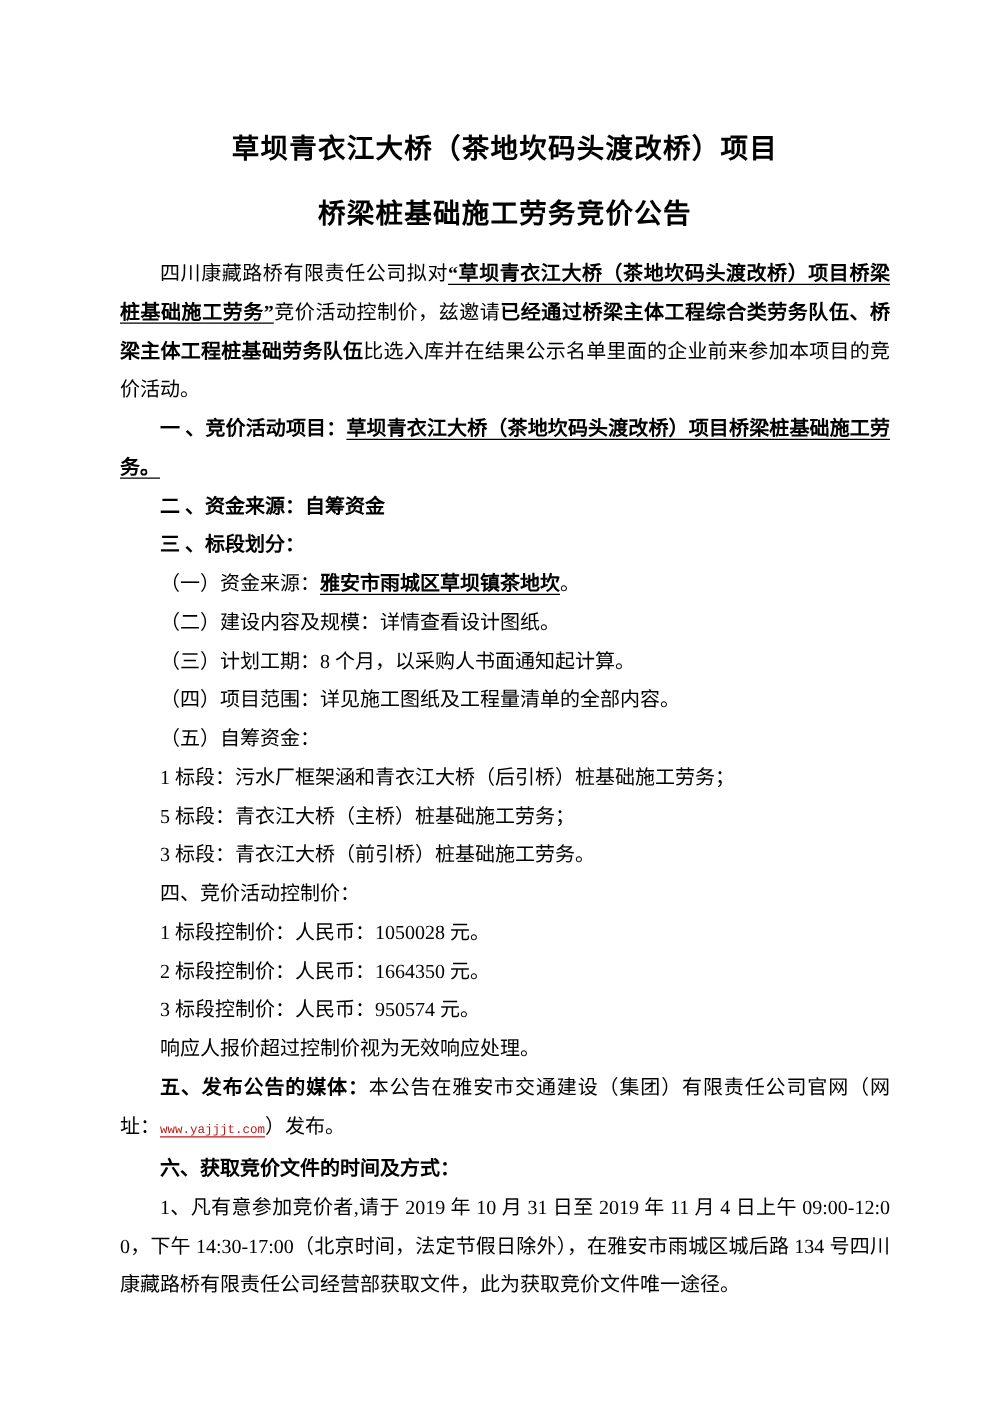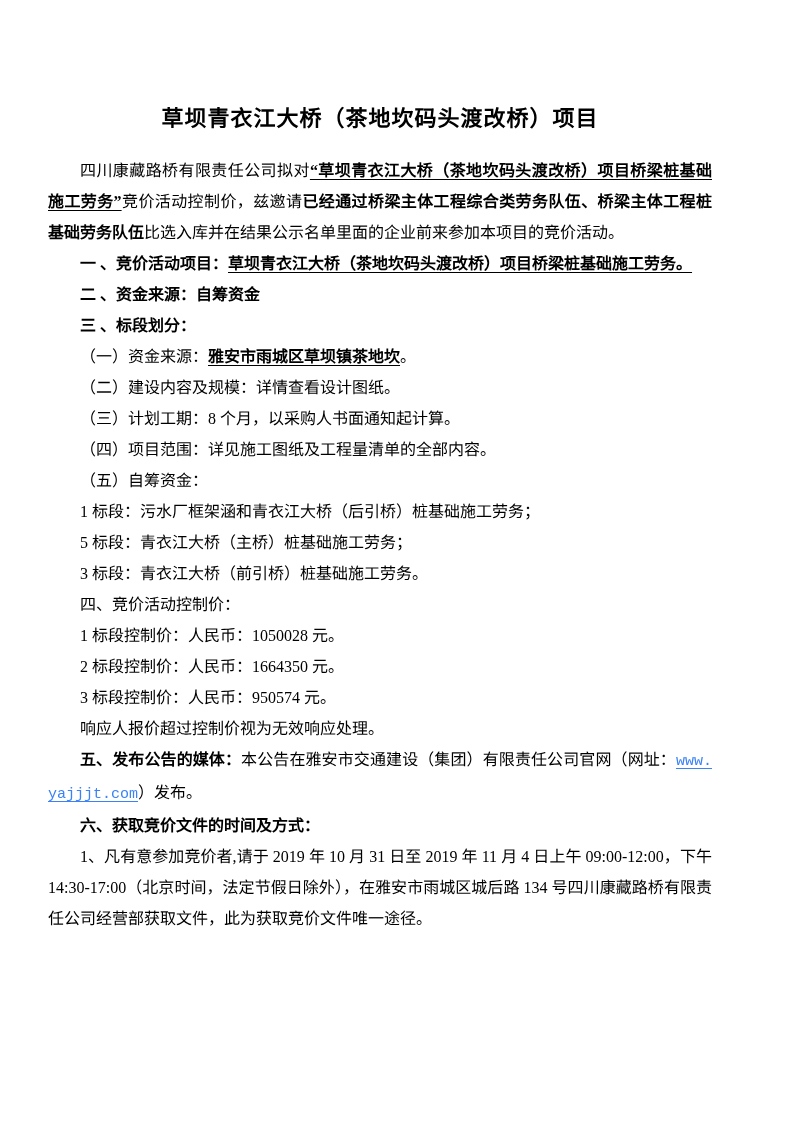--- a/index.html
+++ b/index.html
@@ -7,21 +7,21 @@
     padding: 0;
     background: #ffffff;
   }
   .page {
     position: relative;
     width: 800px;
     height: 1131px;
     margin: 0 auto;
     background: #ffffff;
     box-sizing: border-box;
-    padding: 103px 88px 40px 48px;
+    padding: 103px 88px 40px 96px;
     font-family: "Liberation Serif", "DejaVu Serif", serif;
     color: #000000;
     overflow: hidden;
   }
   .doc-title {
     font-size: 22px;
     font-weight: bold;
     text-align: center;
     line-height: 32px;
     margin: 0 0 20px 0;
@@ -38,30 +38,31 @@
     word-break: break-all;
   }
   .indent { text-indent: 32px; }
   .bold { font-weight: bold; }
   .u {
     text-decoration: underline;
     text-underline-offset: 3px;
   }
   .url {
     font-family: "Liberation Mono", "DejaVu Sans Mono", monospace;
-    font-size: 15px;
-    color: #3b82f6;
+    font-size: 10px;
+    color: #b91c1c;
   }
 </style>
 </head>
 <body>
 
 <div class="page">
 
   <h1 class="doc-title">草坝青衣江大桥（茶地坎码头渡改桥）项目</h1>
+  <h1 class="doc-title second">桥梁桩基础施工劳务竞价公告</h1>
 
   <p class="para indent"><span>四川康藏路桥有限责任公司拟对</span><span class="bold u">“草坝青衣江大桥（茶地坎码头渡改桥）项目桥梁桩基础施工劳务”</span><span>竞价活动控制价，兹邀请</span><span class="bold">已经通过桥梁主体工程综合类劳务队伍、桥梁主体工程桩基础劳务队伍</span><span>比选入库并在结果公示名单里面的企业前来参加本项目的竞价活动。</span></p>
 
   <p class="para indent"><span class="bold">一 、竞价活动项目：</span><span class="bold u">草坝青衣江大桥（茶地坎码头渡改桥）项目桥梁桩基础施工劳务。</span></p>
 
   <p class="para indent"><span class="bold">二 、资金来源：</span><span class="bold">自筹资金</span></p>
 
   <p class="para indent bold">三 、标段划分：</p>
 
   <p class="para indent"><span>（一）资金来源：</span><span class="bold u">雅安市雨城区草坝镇茶地坎</span><span>。</span></p>

